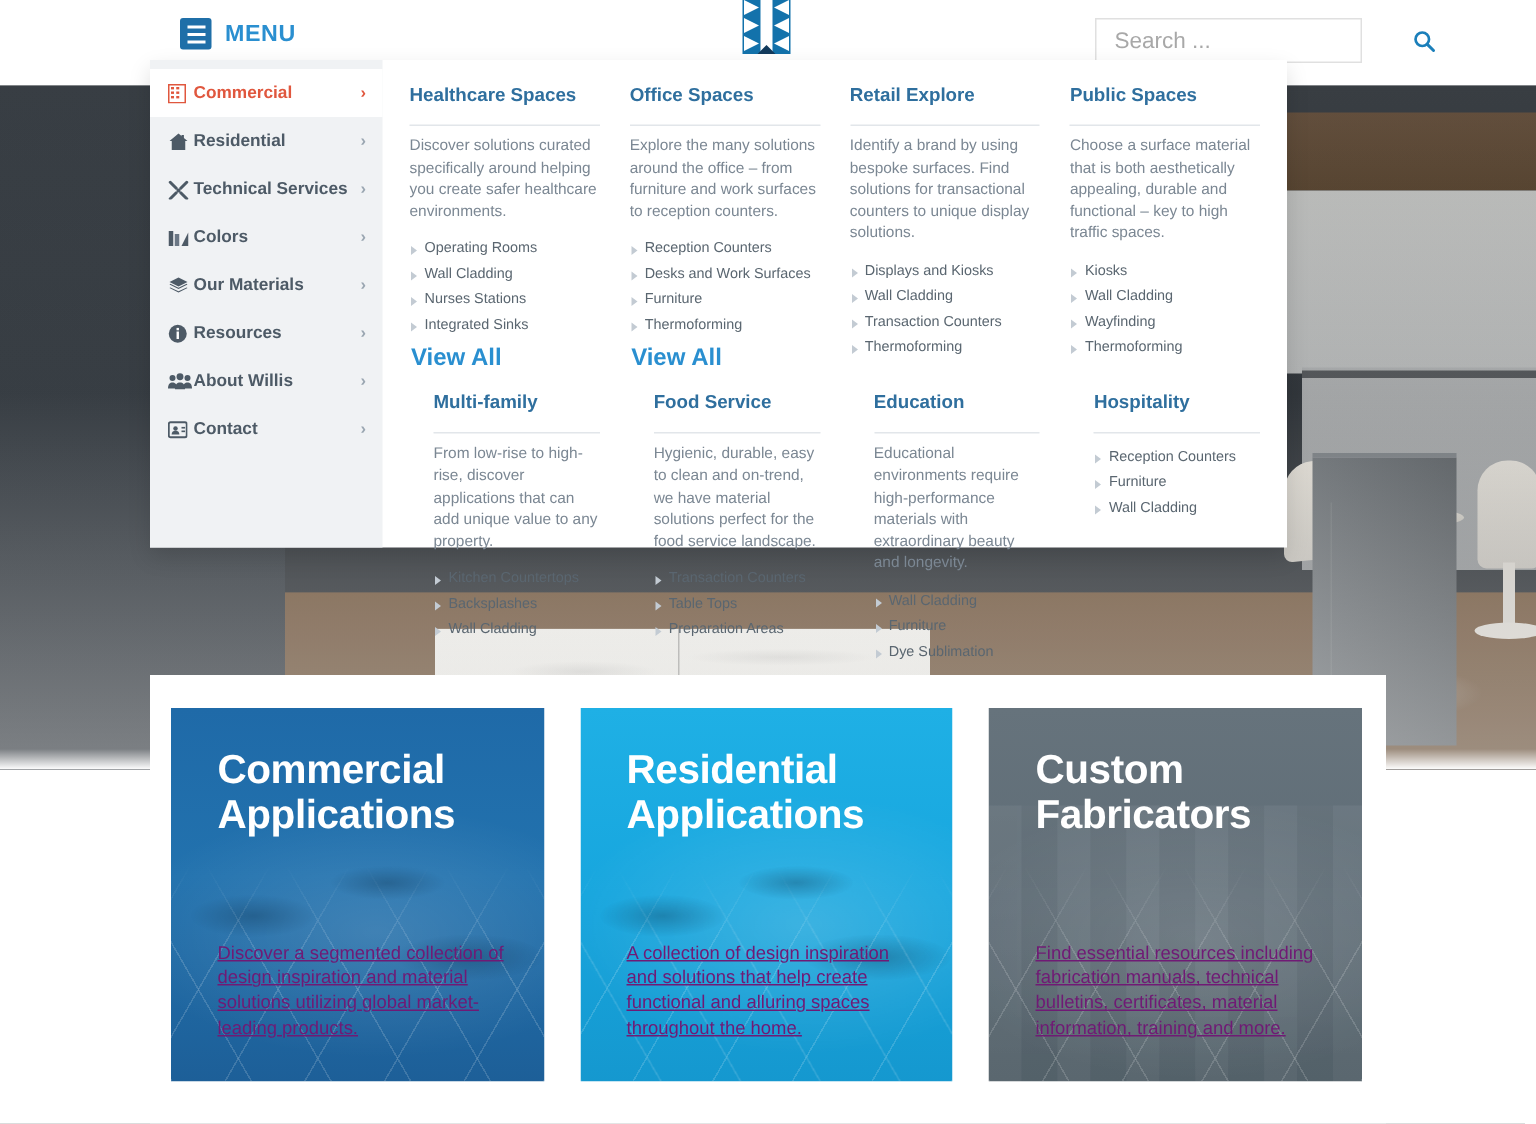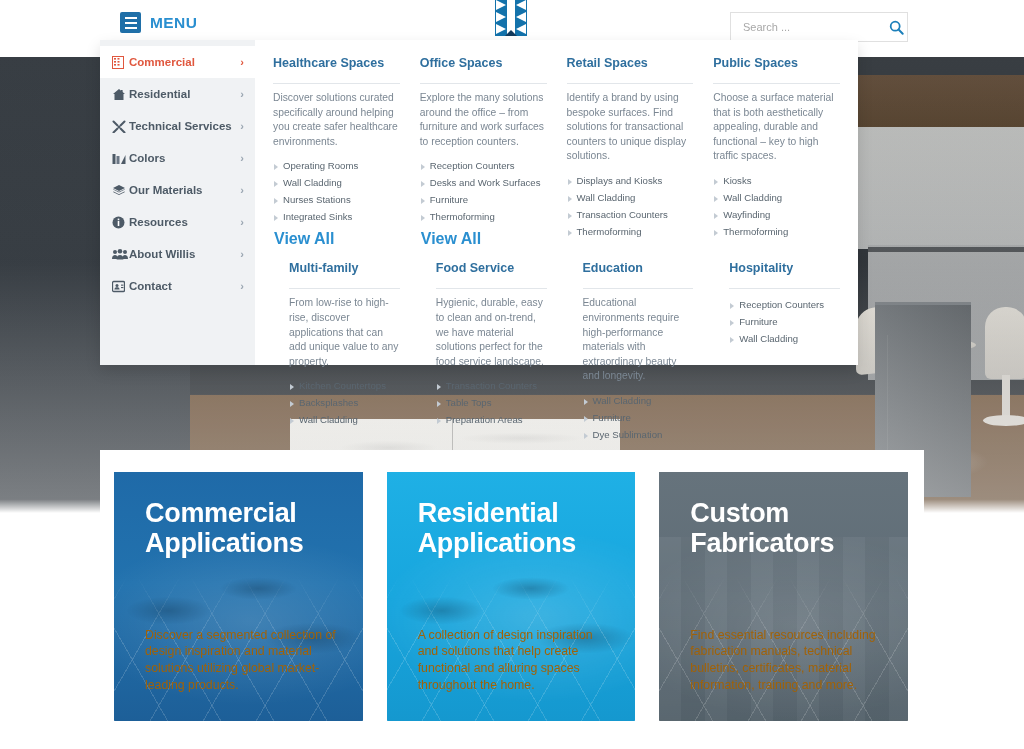--- a/index.html
+++ b/index.html
@@ -110,21 +110,21 @@
   .burger span { display:block; width: 12px; height: 2px; background: #ffffff; }
   .menu-label { color:#2a8fd0; font-size: 15.5px; font-weight: 700; letter-spacing:.4px; }
 
   .logo { position:absolute; left: 385px; top: -4px; width: 52px; height: 44px; }
 
   .searchwrap {
     position: absolute; right: 16px; top: 12px; width: 178px; height: 30px;
     border: 1px solid #e0e0e0; background:#fff; display:flex; align-items:center;
   }
   .searchwrap input {
-    flex: 1; border: none; outline: none; font-size: 11px; color: #8b8b8b;
+    flex: 1; border: none; outline: none; font-size: 15px; color: #8b8b8b;
     font-family:"Liberation Sans", sans-serif; padding-left: 12px; background: transparent;
   }
   .searchwrap input::placeholder{ color:#a8a8a8; }
   .search-btn { width: 36px; height: 28px; display:flex; align-items:center; justify-content:center; background:transparent; border:none; cursor:pointer; }
 
   
   .mega {
     position: absolute; left: 100px; top: 40px; width: 758px; height: 325px;
     background: #ffffff; z-index: 45;
     box-shadow: 0 6px 14px rgba(0,0,0,.13);
@@ -180,21 +180,21 @@
     mask-image: linear-gradient(to top, #000 0%, #000 34%, transparent 58%);
     -webkit-mask-image: linear-gradient(to top, #000 0%, #000 34%, transparent 58%);
   }
   .card .tint { position:absolute; inset:0; }
   .card h2 {
     position: relative; color:#fff; font-size: 27px; line-height: 1.12; font-weight: 700;
     letter-spacing:-.3px; padding: 26px 0 0 31px;
   }
   .card p {
     position: absolute; left: 31px; right: 22px; bottom: 27px;
-    color:#a16207; font-size: 12.3px; line-height: 1.37;
+    color:#701a75; font-size: 12.3px; line-height: 1.37; text-decoration: underline;
   }
   .card.c1 .tint { background:
       radial-gradient(ellipse 240px 120px at 55% 60%, rgba(255,255,255,.14), rgba(255,255,255,0) 70%),
       linear-gradient(to bottom, #1f6aa8 0%, #2272ae 45%, #1d5f98 100%); }
   .card.c2 .tint { background:
       radial-gradient(ellipse 220px 120px at 60% 58%, rgba(255,255,255,.16), rgba(255,255,255,0) 72%),
       linear-gradient(to bottom, #1fb0e5 0%, #17a6de 50%, #1598cf 100%); }
   .card.c3 .tint { background:
       radial-gradient(ellipse 240px 130px at 55% 62%, rgba(255,255,255,.13), rgba(255,255,255,0) 72%),
       linear-gradient(to bottom, #66737c 0%, #5f6d77 50%, #58666f 100%); }
@@ -409,21 +409,21 @@
           <ul>
             <li>Reception Counters</li>
             <li>Desks and Work Surfaces</li>
             <li>Furniture</li>
             <li>Thermoforming</li>
           </ul>
           <span class="viewall">View All</span>
         </div>
 
         <div class="col">
-          <h3>Retail Spaces</h3>
+          <h3>Retail Explore</h3>
           <p>Identify a brand by using bespoke surfaces. Find solutions for transactional counters to unique display solutions.</p>
           <ul>
             <li>Displays and Kiosks</li>
             <li>Wall Cladding</li>
             <li>Transaction Counters</li>
             <li>Thermoforming</li>
           </ul>
         </div>
 
         <div class="col">

